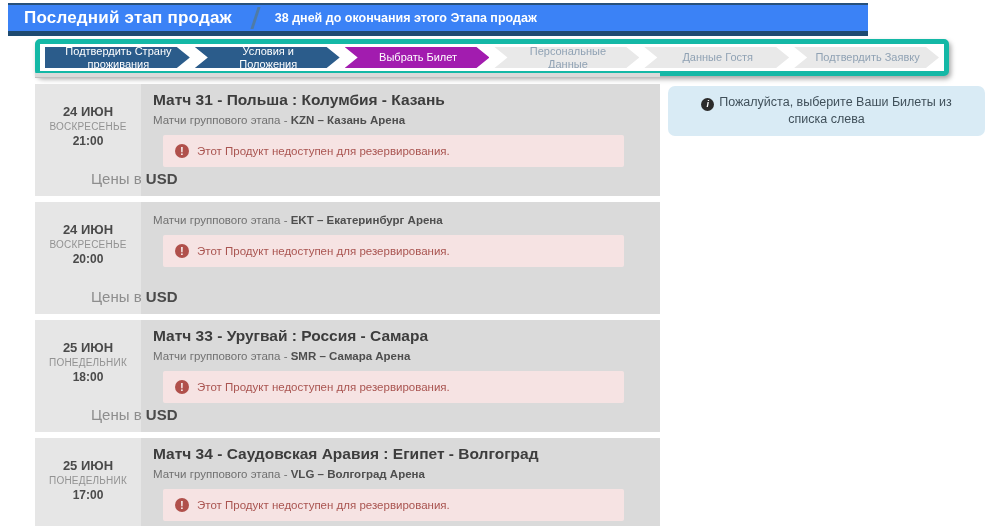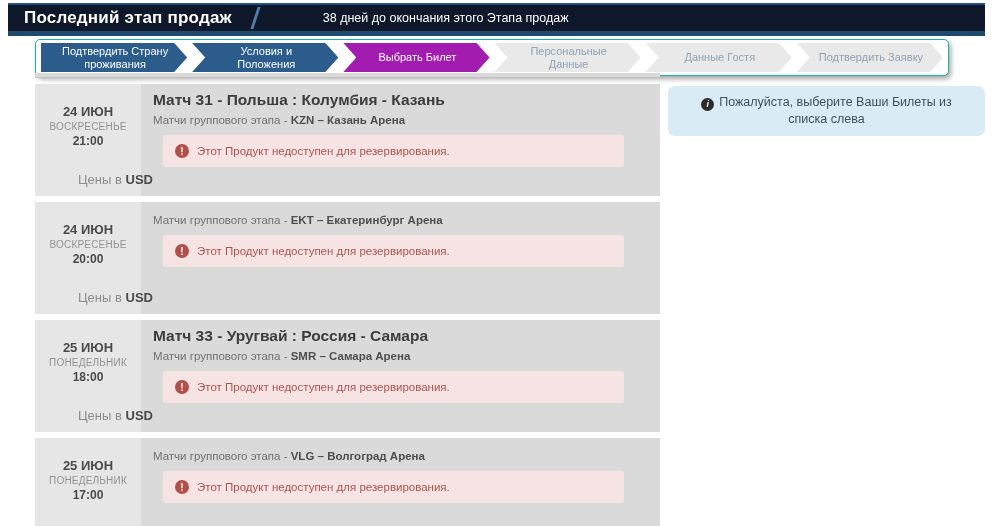--- a/index.html
+++ b/index.html
@@ -1,51 +1,51 @@
 <!DOCTYPE html>
 <html><head>
 <meta charset="utf-8">
 <style>
   * { margin:0; padding:0; box-sizing:border-box; }
   html,body { width:1000px; height:526px; background:#ffffff; overflow:hidden;
               font-family:"Liberation Sans", sans-serif; position:relative; }
 
   
-  .hdr { position:absolute; left:8px; top:3px; width:977px; height:33px;
-         background:#0f172a; border-top:2px solid #27517c; border-bottom:5px solid #1e4a70;
+  .hdr { position:absolute; left:8px; top:3px; width:860px; height:33px;
+         background:#3b82f6; border-top:2px solid #27517c; border-bottom:5px solid #1e4a70;
          display:flex; align-items:center; }
   .hdr-title { color:#ffffff; font-size:17px; font-weight:bold; padding-left:16px; letter-spacing:.2px; }
   .hdr-slash { width:3px; height:22px; background:#4f7ba5; transform:skewX(-18deg);
                margin:0 18px 0 22px; }
-  .hdr-count { color:#ffffff; font-size:12.5px; font-weight:normal;margin-left:48px; }
+  .hdr-count { color:#ffffff; font-size:12.5px; font-weight:bold; }
 
   
   .wizard { position:absolute; left:35px; top:39px; width:914px; height:37px;
-            background:#ffffff; border:1px solid #14b8a6; border-radius:5px;
+            background:#ffffff; border:5px solid #14b8a6; border-radius:5px;
             box-shadow:2px 3px 5px rgba(0,0,0,.35);
             display:flex; gap:5px; padding:3px 5px; }
   .step { flex:1; display:flex; align-items:center; justify-content:center;
           font-size:11px; line-height:1.15; text-align:center; white-space:pre-line;
           clip-path:polygon(0 0, calc(100% - 13px) 0, 100% 50%, calc(100% - 13px) 100%, 0 100%, 13px 50%);
           padding:2px 16px 2px 18px; cursor:pointer; }
   .step:first-child { clip-path:polygon(0 0, calc(100% - 13px) 0, 100% 50%, calc(100% - 13px) 100%, 0 100%); }
   .step--done   { background:#2b5c8b; color:#ffffff; }
   .step--active { background:#a21caf; color:#ffffff; }
   .step--todo   { background:#e9e9e9; color:#90a2b4; }
 
   
   .list-sliver { position:absolute; left:35px; top:73px; width:625px; height:5px;
                  background:#dadada; border-bottom:1px solid #c0c0c0; }
   .card { position:absolute; left:35px; width:625px; height:112px; display:flex; }
   .card--1 { top:84px; }  .card--2 { top:202px; }  .card--3 { top:320px; }  .card--4 { top:438px; }
   .card-date { width:106px; background:#e6e6e6; text-align:center; padding-top:20px; position:relative; }
   .cd-date { font-size:13px; font-weight:bold; color:#4a4a4a; }
   .cd-day  { font-size:10px; color:#929292; margin-top:2px; letter-spacing:.2px; }
   .cd-time { font-size:12px; font-weight:bold; color:#4a4a4a; margin-top:2px; }
-  .cd-prices { position:absolute; bottom:9px; left:43px; font-size:13px; color:#8d8d8d; white-space:nowrap; }
+  .cd-prices { position:absolute; bottom:9px; left:56px; font-size:15px; color:#8d8d8d; white-space:nowrap; }
   .cd-prices b { color:#4a4a4a; }
   .card-body { flex:1; background:#dadada; padding:7px 0 0 12px; }
   .cb-title { font-size:15.5px; font-weight:bold; color:#3d3d3d; }
   .cb-sub   { font-size:11.5px; color:#707070; margin-top:5px; }
   .cb-sub b { color:#4e4e4e; }
   .cb-error { margin:9px 36px 0 10px; background:#f6e3e3; border-radius:2px;
               padding:9px 12px; font-size:11.5px; color:#a95450;
               display:flex; align-items:center; gap:8px; }
   .err-ico { width:14px; height:14px; min-width:14px; border-radius:50%;
              background:#b0504b; color:#ffffff; font-size:10px; font-weight:bold;
@@ -132,20 +132,21 @@
 </div>
 
 <div class="card card--4">
   <div class="card-date">
     <div class="cd-date">25 ИЮН</div>
     <div class="cd-day">ПОНЕДЕЛЬНИК</div>
     <div class="cd-time">17:00</div>
 
   </div>
   <div class="card-body">
+    <div class="cb-title">Матч 34 - Саудовская Аравия : Египет - Волгоград</div>
     <div class="cb-sub"><span>Матчи группового этапа - </span><b>VLG – Волгоград Арена</b></div>
     <div class="cb-error">
       <span class="err-ico">!</span>
       <span>Этот Продукт недоступен для резервирования.</span>
     </div>
   </div>
 </div>
 
 <div class="info">
   <span class="info-ico">i</span><span>Пожалуйста, выберите Ваши Билеты из списка слева</span>

